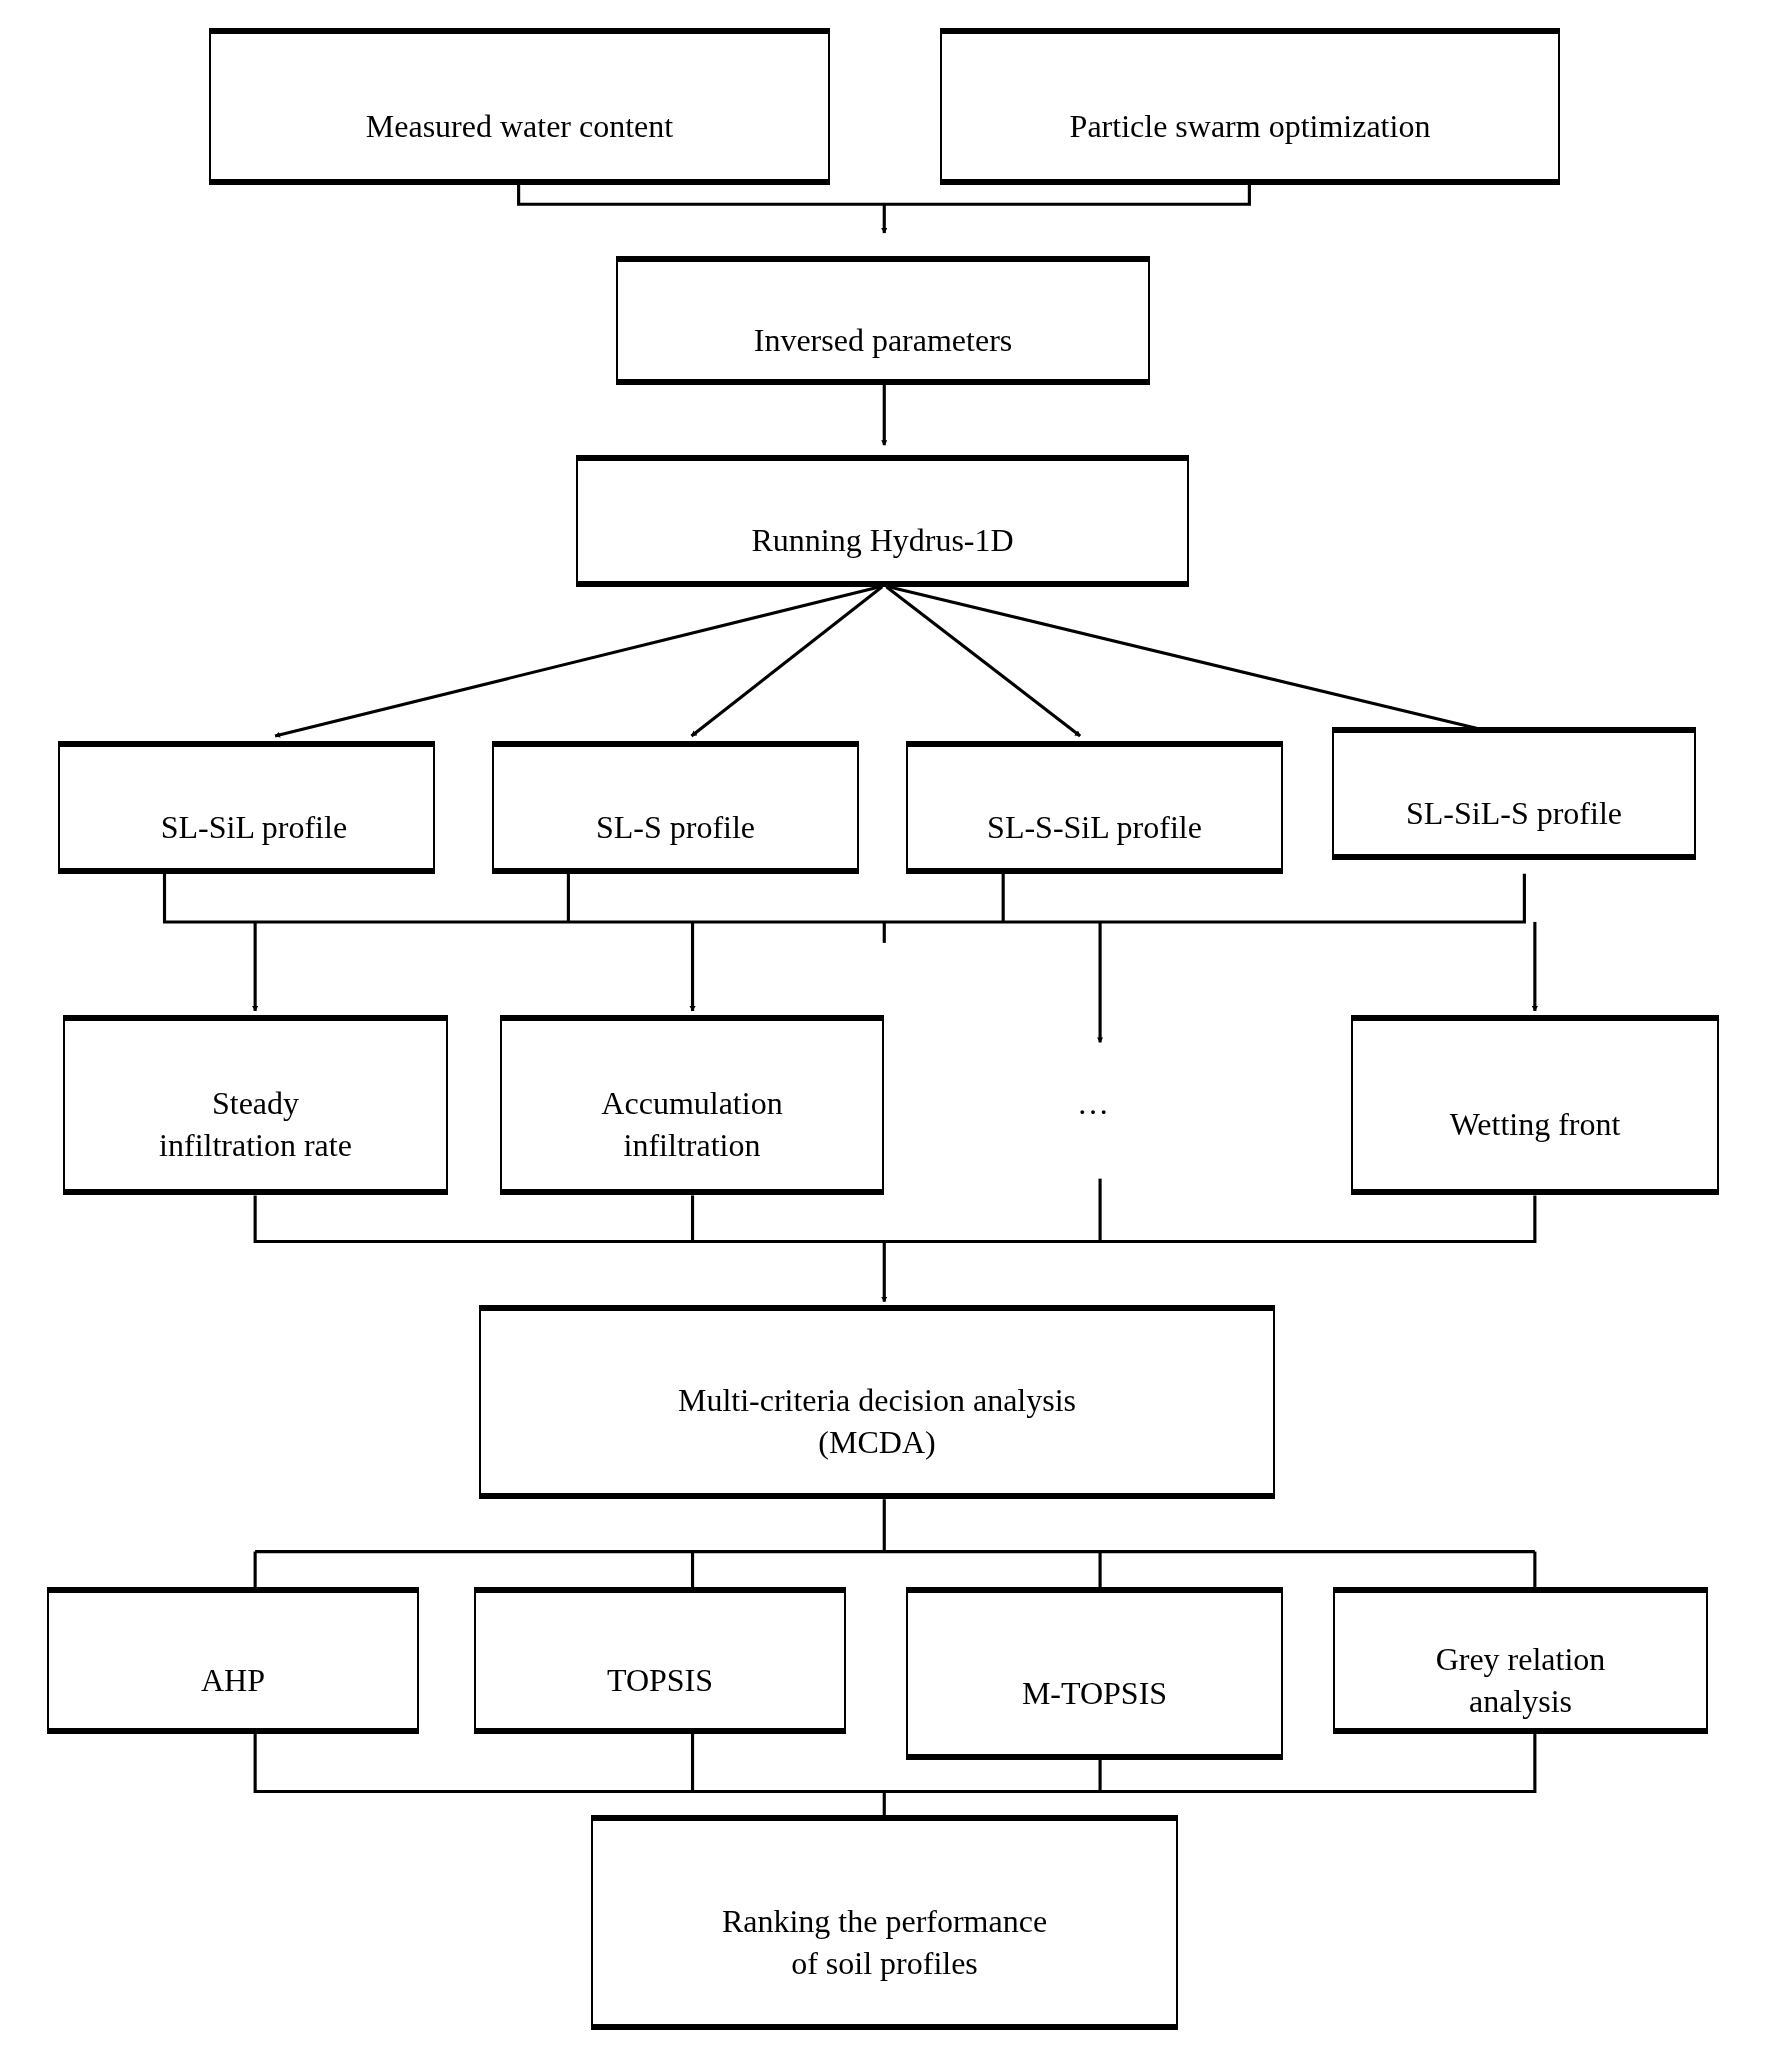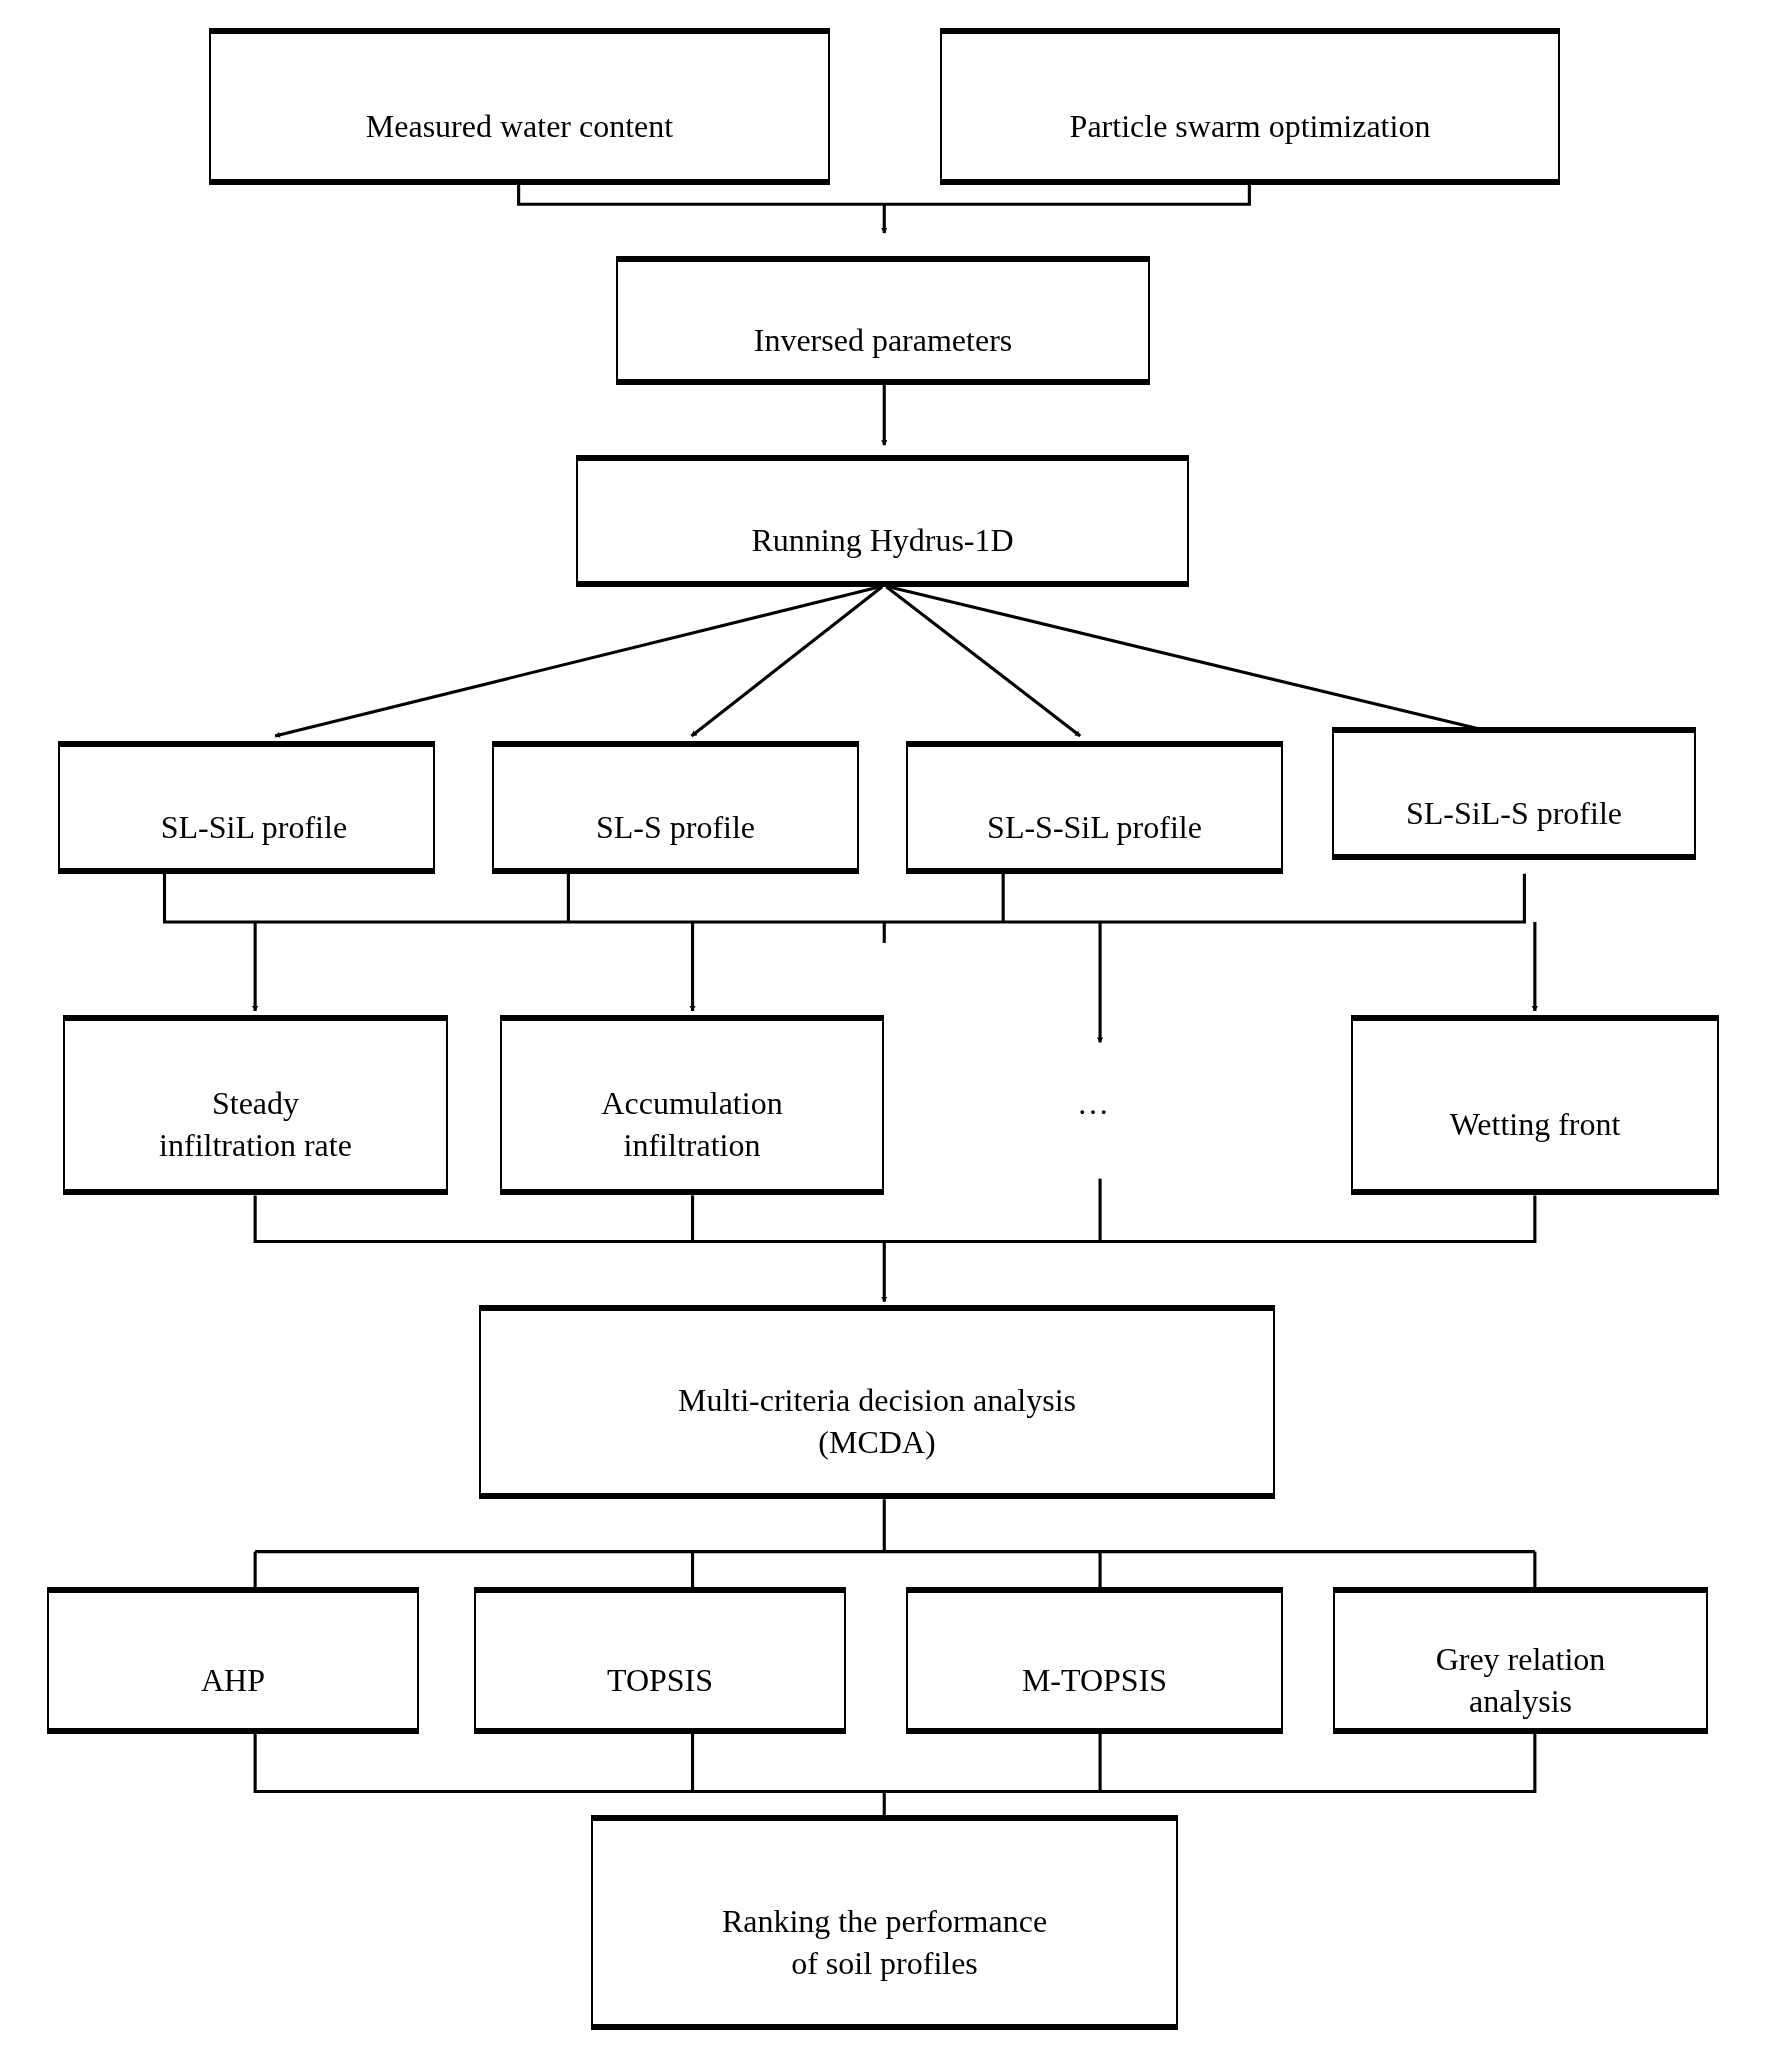--- a/index.html
+++ b/index.html
@@ -163,21 +163,21 @@
   </div>
 
   <div class="node thick-hz" style="left:47px; top:1587px; width:372px; height:147px;">
     <span class="node-label">AHP</span>
   </div>
 
   <div class="node thick-hz" style="left:474px; top:1587px; width:372px; height:147px;">
     <span class="node-label">TOPSIS</span>
   </div>
 
-  <div class="node thick-hz" style="left:906px; top:1587px; width:377px; height:147px;">
+  <div class="node thick-hz" style="left:906px; top:1587px; width:377px; height:173px;">
     <span class="node-label">M-TOPSIS</span>
   </div>
 
   <div class="node thick-hz" style="left:1333px; top:1587px; width:375px; height:147px;">
     <span class="node-label">Grey relation
 analysis</span>
   </div>
 
   <div class="node thick-hz" style="left:591px; top:1815px; width:587px; height:215px;">
     <span class="node-label">Ranking the performance

